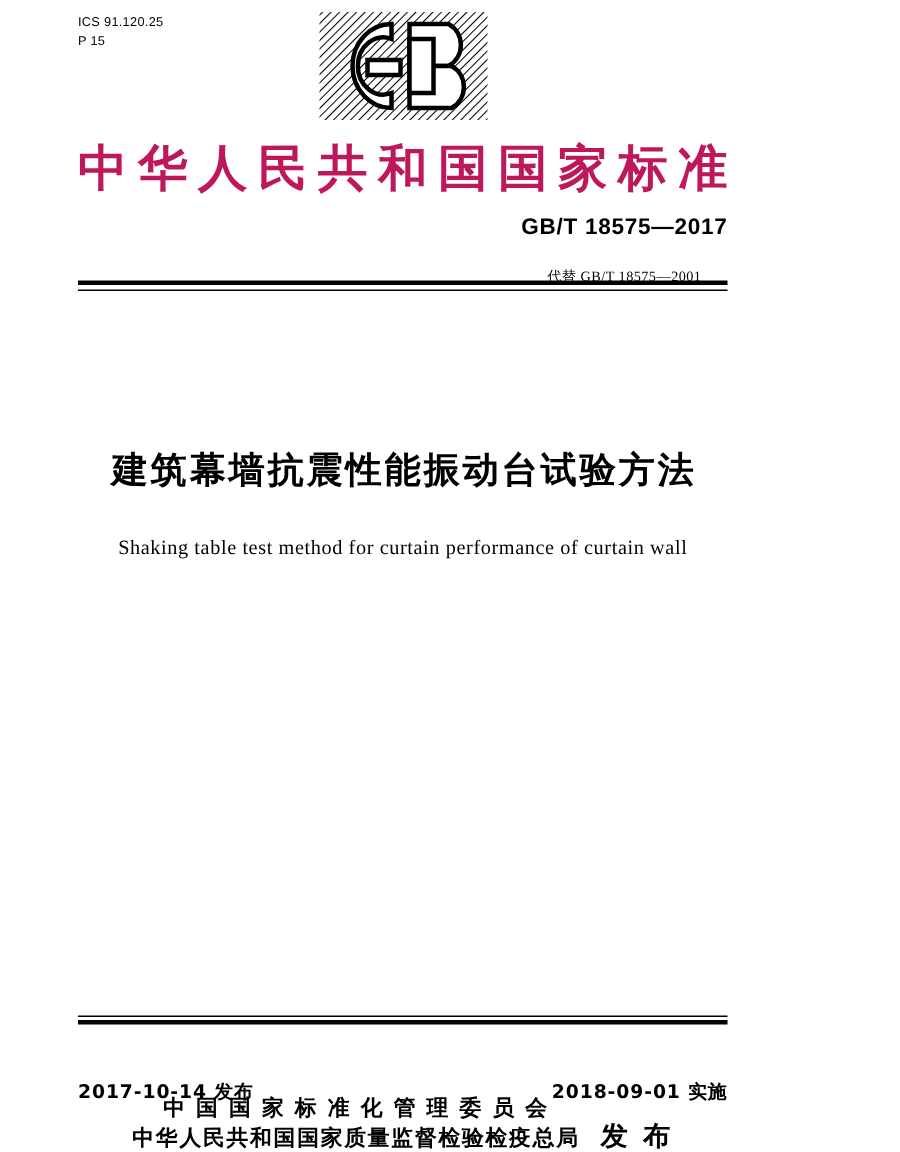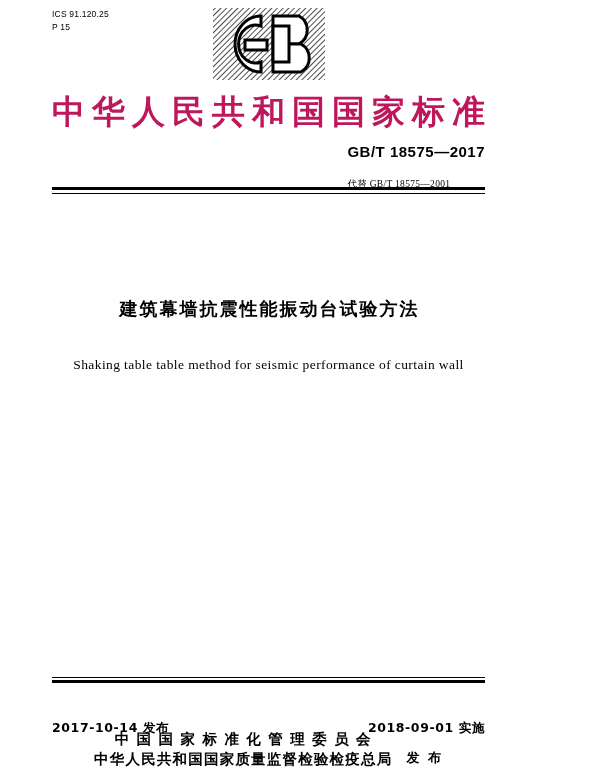--- a/index.html
+++ b/index.html
@@ -60,21 +60,21 @@
     letter-spacing: 7px;
     text-indent: 7px;
     color: #be185d;
   }
 
   
   .std-no {
     position: absolute;
     top: 143px;
     right: 52px;
-    text-align: left;
+    text-align: center;
     font-family: "Liberation Sans", sans-serif;
   }
   .std-no .main {
     font-size: 15px;
     font-weight: bold;
     letter-spacing: 0.5px;
   }
   .std-no .replaces {
     margin-top: 18px;
     font-size: 9.5px;
@@ -95,21 +95,21 @@
   .rule-bottom-thick { top: 680px; height: 2.5px; }
 
   
   .doc-title-cn {
     position: absolute;
     top: 297px;
     left: 0;
     right: 0;
     text-align: center;
     font-family: Liberation Serif, serif;
-    font-size: 18px;
+    font-size: 24px;
     font-weight: bold;
     letter-spacing: 2px;
     text-indent: 2px;
   }
   .doc-title-en {
     position: absolute;
     top: 357px;
     left: 0;
     right: 0;
     text-align: center;
@@ -148,21 +148,21 @@
   .issuer .lines {
     display: inline-block;
     text-align: center;
     vertical-align: middle;
   }
   .issuer .publish {
     display: inline-block;
     vertical-align: bottom;
     margin-left: 14px;
     margin-bottom: 1px;
-    font-size: 13px;
+    font-size: 18px;
     font-weight: bold;
     letter-spacing: 2px;
   }
 </style>
 </head>
 <body>
 
 <div class="page">
 
   <div class="header-codes">
@@ -194,21 +194,21 @@
 
   <div class="std-no">
     <div class="main">GB/T 18575—2017</div>
     <div class="replaces">代替 GB/T 18575—2001</div>
   </div>
 
   <div class="rule rule-thick"></div>
   <div class="rule rule-thin"></div>
 
   <div class="doc-title-cn">建筑幕墙抗震性能振动台试验方法</div>
-  <div class="doc-title-en">Shaking table table method for seismic performance of curtain wall</div>
+  <div class="doc-title-en">Shaking table test method for curtain performance of curtain wall</div>
 
   <div class="rule rule-bottom-thin"></div>
   <div class="rule rule-bottom-thick"></div>
 
   <div class="date-row">
     <div>2017-10-14 发布</div>
     <div>2018-09-01 实施</div>
   </div>
 
   <div class="issuer">

